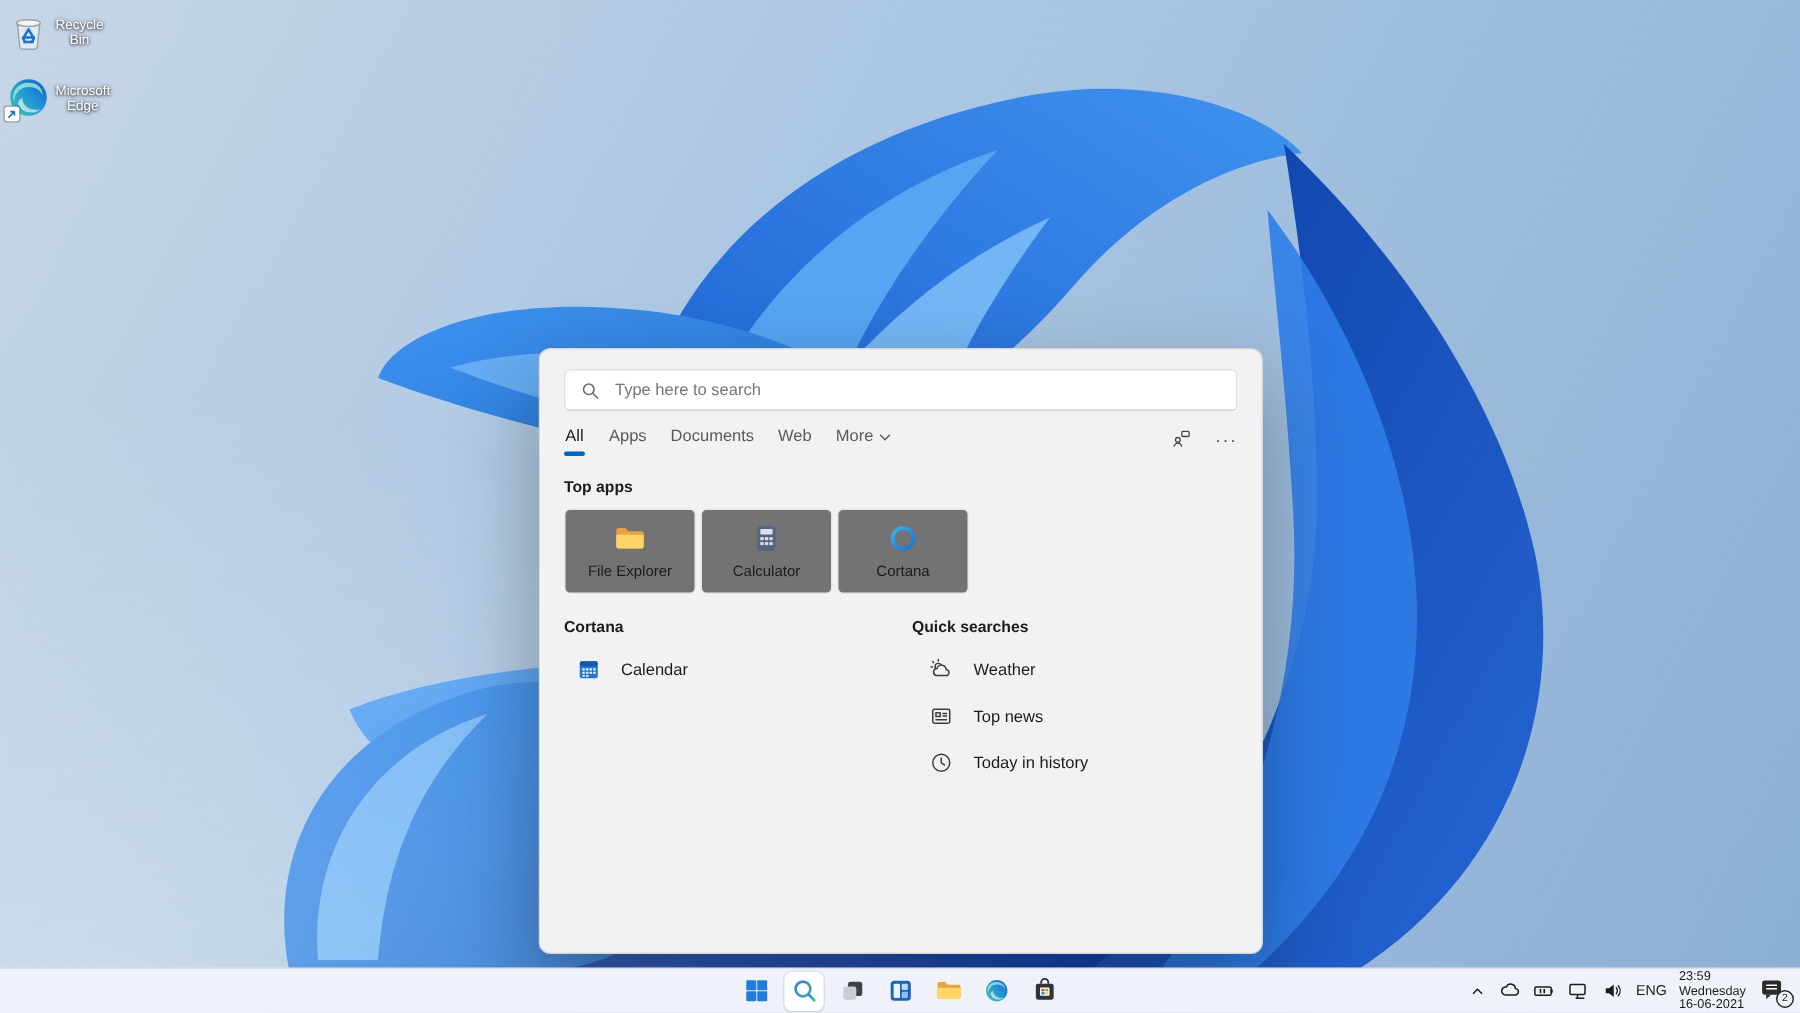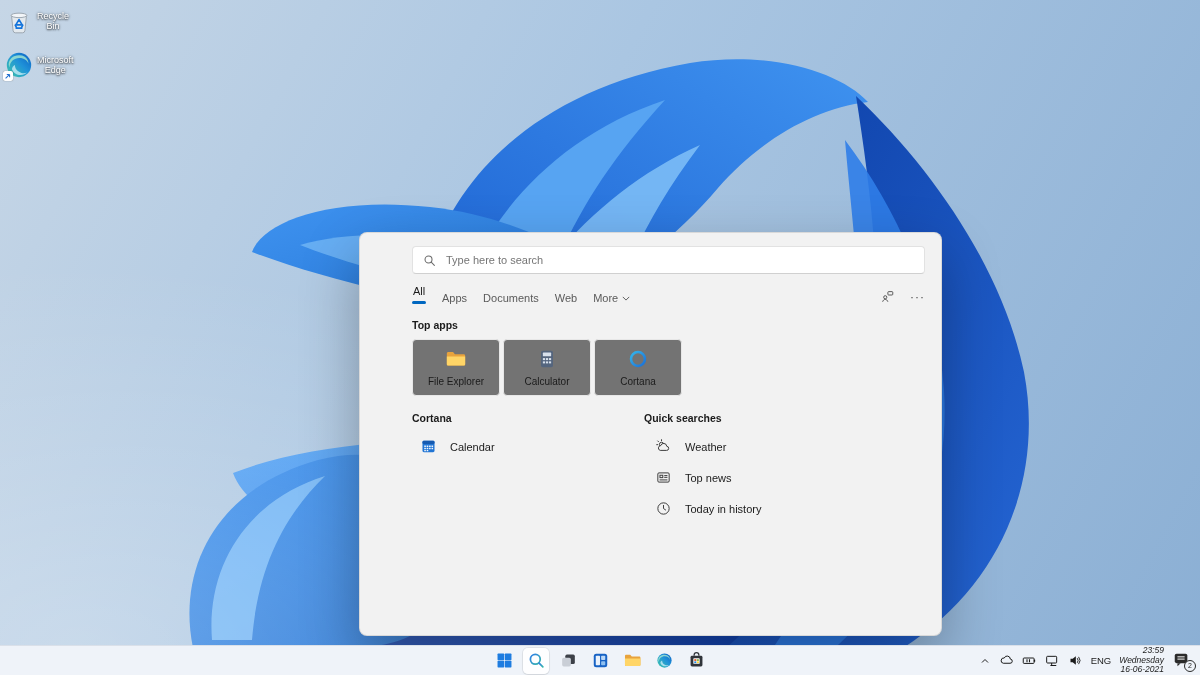--- a/index.html
+++ b/index.html
@@ -13,29 +13,29 @@
   
   .desktop-icons{position:absolute;left:4px;top:6px;z-index:3;}
   .desk-icon{width:58px;display:flex;flex-direction:row;align-items:center;gap:3px;margin-bottom:14px;cursor:default;}
   .desk-icon .glyph{width:30px;height:30px;display:flex;align-items:center;justify-content:center;position:relative;}
   .desk-icon .lbl{font-size:9px;line-height:1.15;color:#fff;text-align:center;
     text-shadow:0 1px 2px rgba(0,0,0,.75),0 0 3px rgba(0,0,0,.45);max-width:56px;}
   .shortcut-badge{position:absolute;left:-1px;bottom:-1px;width:10px;height:10px;background:#fff;border-radius:2px;
     box-shadow:0 0 1px rgba(0,0,0,.6);display:flex;align-items:center;justify-content:center;}
 
   
-  .panel{position:absolute;left:359px;top:232px;width:583px;height:404px;z-index:4;
+  .panel{position:absolute;left:359px;top:232px;width:483px;height:404px;z-index:4;
     background:#f2f2f2;border:1px solid rgba(0,0,0,.10);border-radius:8px;
-    box-shadow:0 24px 58px rgba(0,0,0,.30);box-sizing:border-box;padding-left:36px;}
+    box-shadow:0 24px 58px rgba(0,0,0,.30);box-sizing:border-box;}
   .searchbox{margin:13px 16px 0;height:26px;background:#fff;border:1px solid #e2e2e2;border-bottom-color:#d0d0d0;
     border-radius:4px;display:flex;align-items:center;padding:0 10px;gap:8px;}
   .searchbox input{flex:1;border:none;outline:none;background:transparent;font-size:11px;
     font-family:"Liberation Sans",sans-serif;color:#1b1b1b;}
   .searchbox input::placeholder{color:#757575;}
-  .tabsrow{margin:11px 16px 0;display:flex;align-items:flex-end;gap:16px;font-size:11px;color:#5a5a5a;}
+  .tabsrow{margin:11px 16px 0;display:flex;align-items:flex-start;gap:16px;font-size:11px;color:#5a5a5a;}
   .tab{display:flex;flex-direction:column;align-items:center;cursor:pointer;}
   .tab .t-label{display:flex;align-items:center;gap:4px;}
   .tab.selected{color:#1b1b1b;}
   .tab-underline{width:14px;height:3px;border-radius:2px;background:#0067c0;margin-top:4px;}
   .tabs-right{margin-left:auto;display:flex;align-items:center;gap:15px;color:#4a4a4a;}
   .more-dots{font-size:12px;letter-spacing:1px;color:#4a4a4a;cursor:pointer;line-height:1;}
   .section-label{margin:15px 16px 0;font-size:10.5px;font-weight:bold;color:#1b1b1b;}
   .cards{margin:8px 16px 0;display:flex;gap:3px;}
   .card{width:88px;height:57px;background:#737373;border:1px solid #e7e7e7;border-radius:4px;
     display:flex;flex-direction:column;align-items:center;justify-content:center;gap:6px;cursor:pointer;box-sizing:border-box;}
@@ -55,21 +55,21 @@
   .taskbar{position:absolute;left:0;right:0;bottom:0;height:29px;background:#eff3f9;
     border-top:1px solid rgba(120,140,160,.18);z-index:5;}
   .tb-center{position:absolute;left:50%;top:0;height:100%;transform:translateX(-50%);
     display:flex;align-items:center;gap:6px;}
   .tb-btn{width:26px;height:26px;border-radius:5px;display:flex;align-items:center;justify-content:center;cursor:pointer;}
   .tb-btn svg{width:19px;height:19px;}
   .tb-btn.active{background:rgba(255,255,255,.9);box-shadow:0 0 0 1px rgba(0,0,0,.06),0 1px 2px rgba(0,0,0,.08);}
   .tb-tray{position:absolute;right:6px;top:0;height:100%;display:flex;align-items:center;gap:8px;}
   .tray-ic{display:flex;align-items:center;justify-content:center;cursor:pointer;}
   .tray-lang{font-size:9.5px;color:#1b1b1b;cursor:pointer;}
-  .tray-clock{font-size:8.5px;line-height:1.12;color:#1b1b1b;text-align:right;cursor:pointer;font-style:italic;}
+  .tray-clock{font-size:8.5px;line-height:1.12;color:#1b1b1b;text-align:left;cursor:pointer;}
   .tray-notif{position:relative;width:22px;height:20px;cursor:pointer;}
   .notif-badge{position:absolute;right:-2px;bottom:-1px;width:10px;height:10px;border-radius:50%;
     background:#eff3f9;border:1px solid #2b2b2b;font-size:7px;color:#1b1b1b;
     display:flex;align-items:center;justify-content:center;}
 </style>
 </head>
 <body>
 
 <div class="stage">
 

